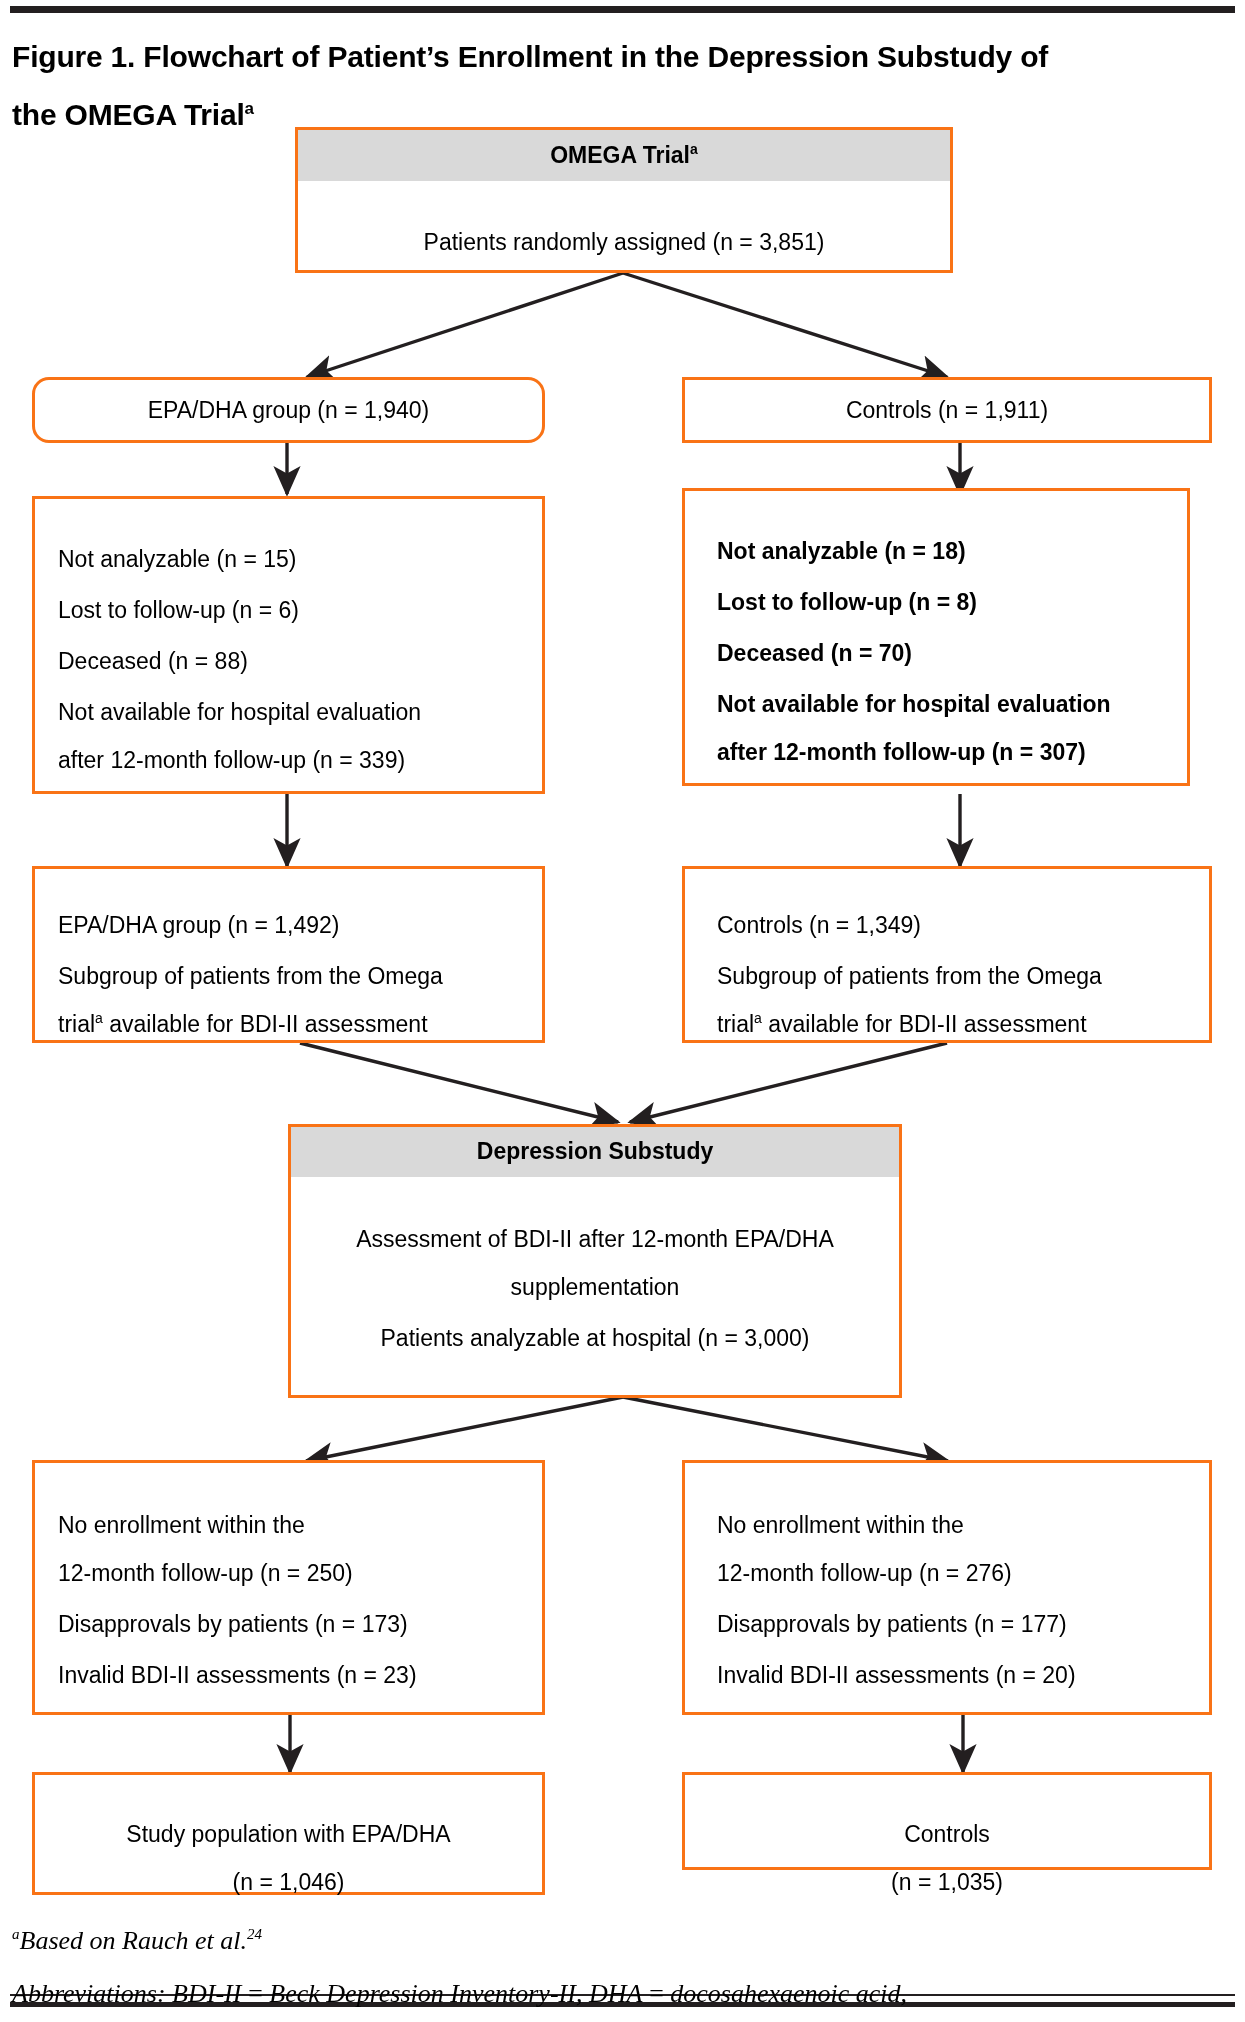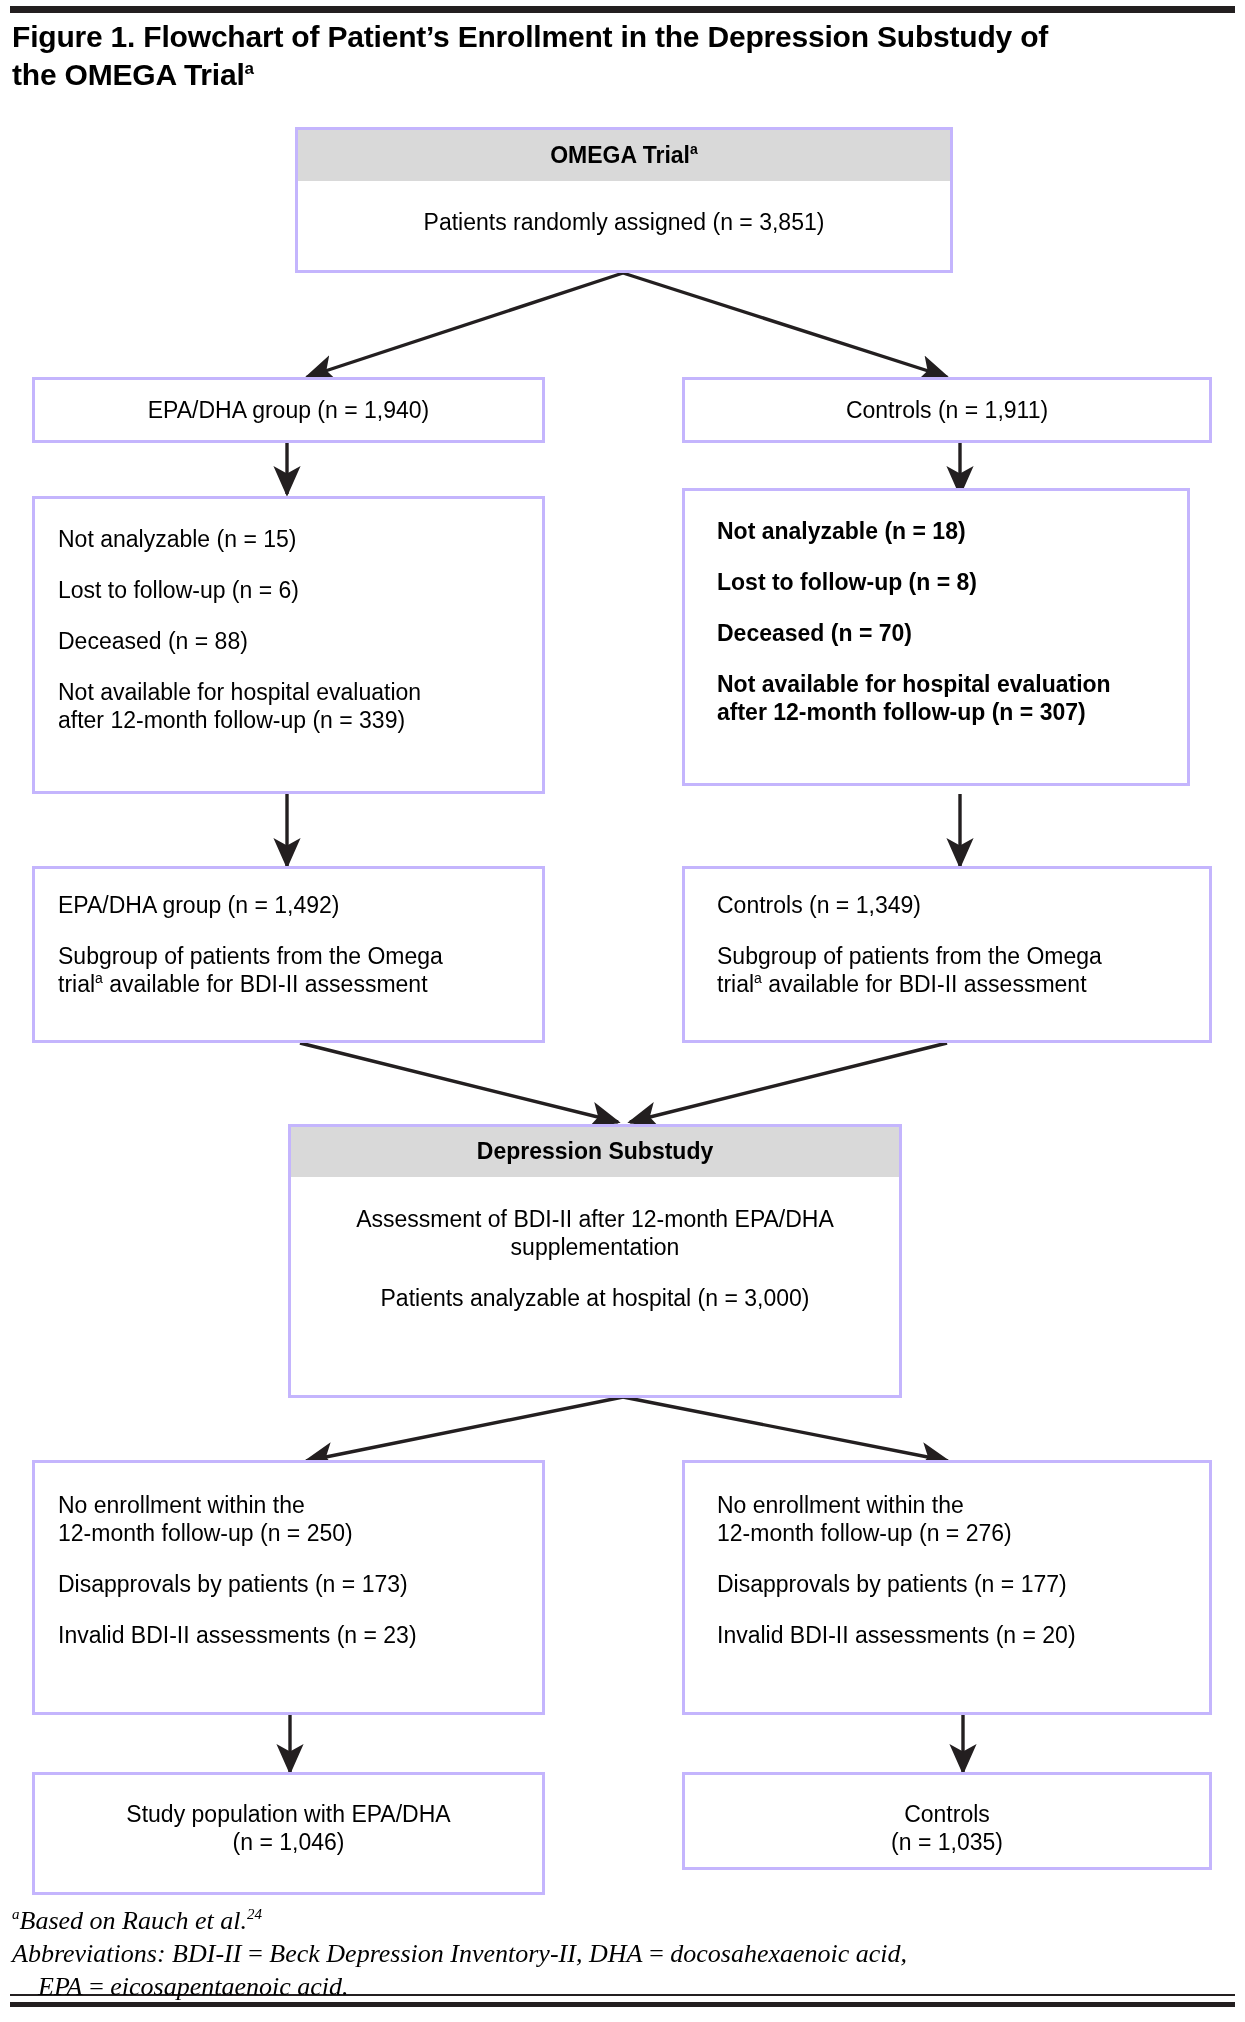--- a/index.html
+++ b/index.html
@@ -12,35 +12,35 @@
   .rule-bottom{position:absolute;left:10px;top:2002px;width:1225px;height:5px;background:#231f20;}
   .rule-thin{position:absolute;left:10px;top:1994px;width:1225px;height:2px;background:#231f20;}
 
   .fig-title{
     position:absolute;left:12px;top:18px;width:1100px;
     font-size:30px;font-weight:bold;line-height:1.28;letter-spacing:-0.2px;
   }
   .fig-title sup{font-size:17px;vertical-align:super;font-weight:bold;}
 
   .box{
-    position:absolute;border:3px solid #c4b5fd;background:#ffffff;
+    position:absolute;border:3px solid #f97316;background:#ffffff;
     box-sizing:border-box;
   }
   .hdr{
     background:#d9d9d9;width:100%;box-sizing:border-box;
     text-align:center;font-weight:bold;font-size:23px;
     padding:11px 0 12px 0;
   }
   .hdr sup{font-size:14px;vertical-align:super;}
   .bodytxt{
     font-size:23px;line-height:1.22;
   }
   .ctr{text-align:center;}
   .lft{text-align:left;}
-  .ln{display:block;}
+  .ln{display:block;margin-top:20px;}
   .ln.sp{margin-top:23px;}
   sup.ft{font-size:14px;vertical-align:super;}
 
   svg.arrows{position:absolute;left:0;top:0;width:1245px;height:2022px;pointer-events:none;}
 
   .foot{
     position:absolute;left:12px;
     font-family:"Liberation Serif","DejaVu Serif",serif;
     font-size:26px;line-height:1.26;color:#000;font-style:italic;
   }
@@ -85,21 +85,21 @@
   <line x1="963" y1="1715" x2="963" y2="1772" stroke="#231f20" stroke-width="3.4" marker-end="url(#ah)"></line>
 </svg>
 
 <div class="box" style="left:295px;top:127px;width:658px;height:146px;">
   <div class="hdr"><span>OMEGA Trial</span><sup>a</sup></div>
   <div class="bodytxt ctr" style="padding-top:27px;">
     <span class="ln">Patients randomly assigned (n = 3,851)</span>
   </div>
 </div>
 
-<div class="box" style="left:32px;top:377px;width:513px;height:66px;">
+<div class="box" style="left:32px;top:377px;width:513px;height:66px;border-radius:17px;">
   <div class="bodytxt ctr" style="padding-top:16px;">EPA/DHA group (n = 1,940)</div>
 </div>
 <div class="box" style="left:682px;top:377px;width:530px;height:66px;">
   <div class="bodytxt ctr" style="padding-top:16px;">Controls  (n = 1,911)</div>
 </div>
 
 <div class="box" style="left:32px;top:496px;width:513px;height:298px;">
   <div class="bodytxt lft" style="padding:26px 0 0 23px;">
     <span class="ln">Not analyzable (n = 15)</span>
     <span class="ln sp">Lost to follow-up (n = 6)</span>

